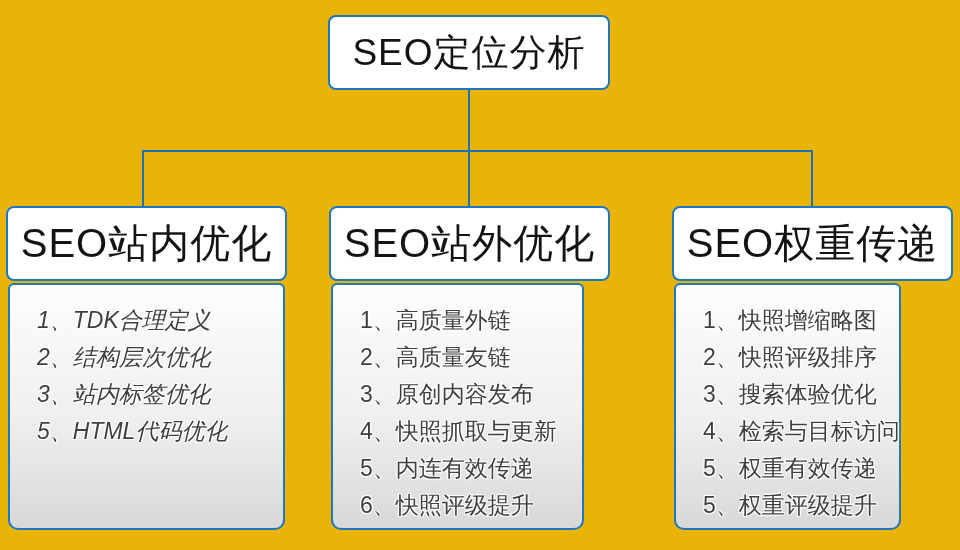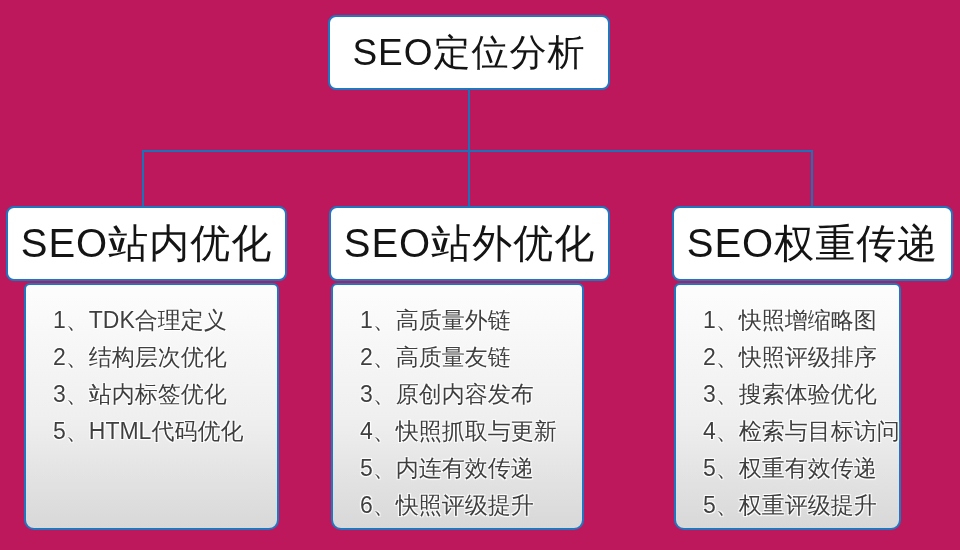--- a/index.html
+++ b/index.html
@@ -5,21 +5,21 @@
   html, body {
     margin: 0;
     padding: 0;
     background: #ffffff;
     font-family: "Liberation Sans", sans-serif;
   }
   .canvas {
     position: relative;
     width: 960px;
     height: 550px;
-    background: #be185d;
+    background: #eab308;
     overflow: hidden;
   }
   
   .node {
     position: absolute;
     box-sizing: border-box;
     background: #ffffff;
     border: 2px solid #1e78bf;
     border-radius: 8px;
     display: flex;
@@ -46,21 +46,21 @@
   .branch-list {
     position: absolute;
     box-sizing: border-box;
     top: 283px;
     height: 247px;
     border: 2px solid #1e78bf;
     border-radius: 6px 6px 10px 10px;
     background: linear-gradient(180deg, #fdfdfd 0%, #efefef 55%, #d8d8d8 100%);
     padding: 17px 8px 0 27px;
   }
-  .branch-list.b0 { left: 24px;   width: 255px; }
+  .branch-list.b0 { left: 8px;   width: 277px; font-style: italic; }
   .branch-list.b1 { left: 331px; width: 253px; }
   .branch-list.b2 { left: 674px; width: 227px; }
 
   .branch-list ul {
     list-style: none;
     margin: 0;
     padding: 0;
   }
   .branch-list li {
     font-size: 23px;

